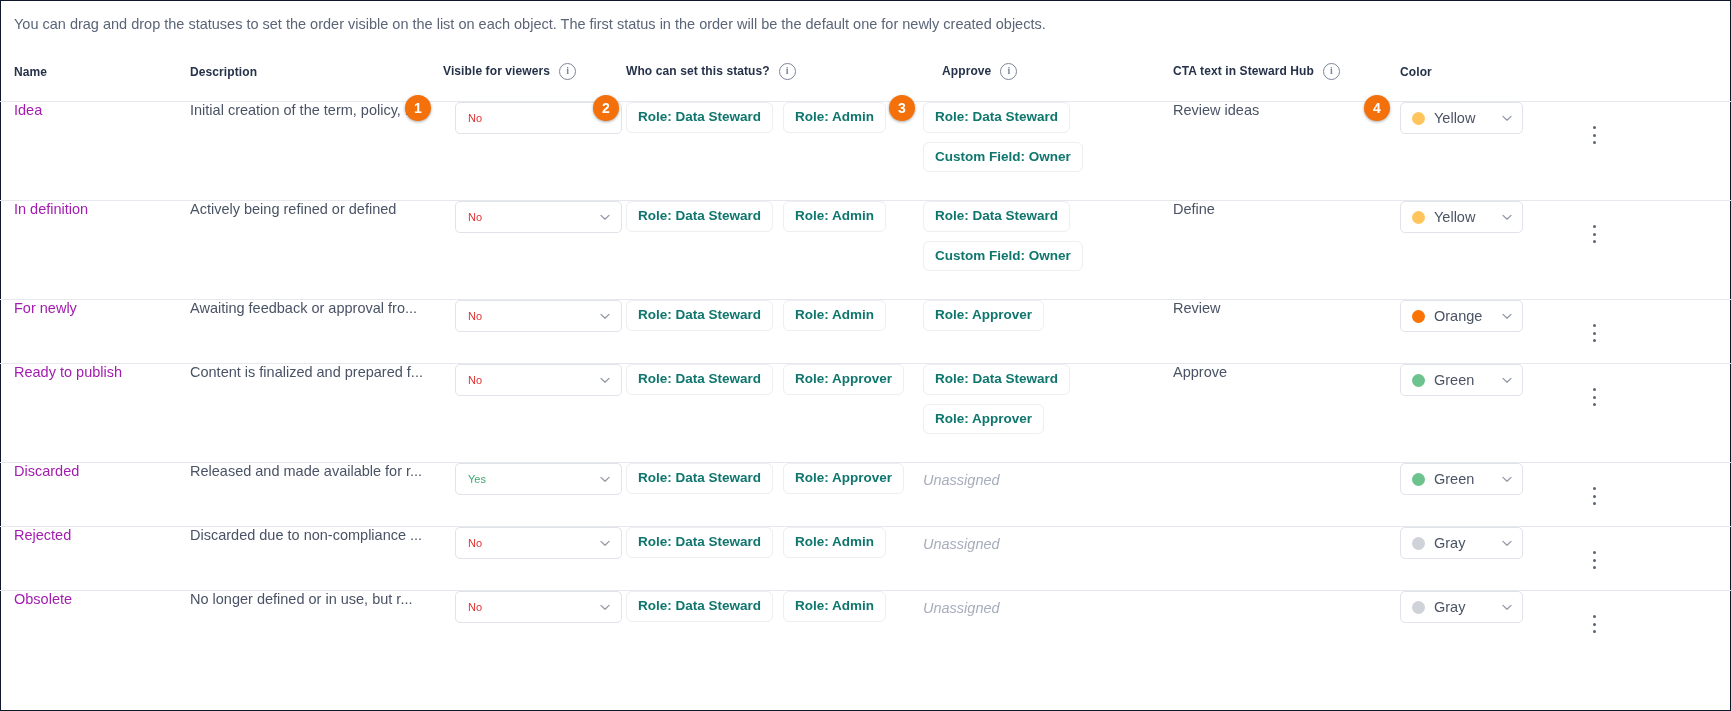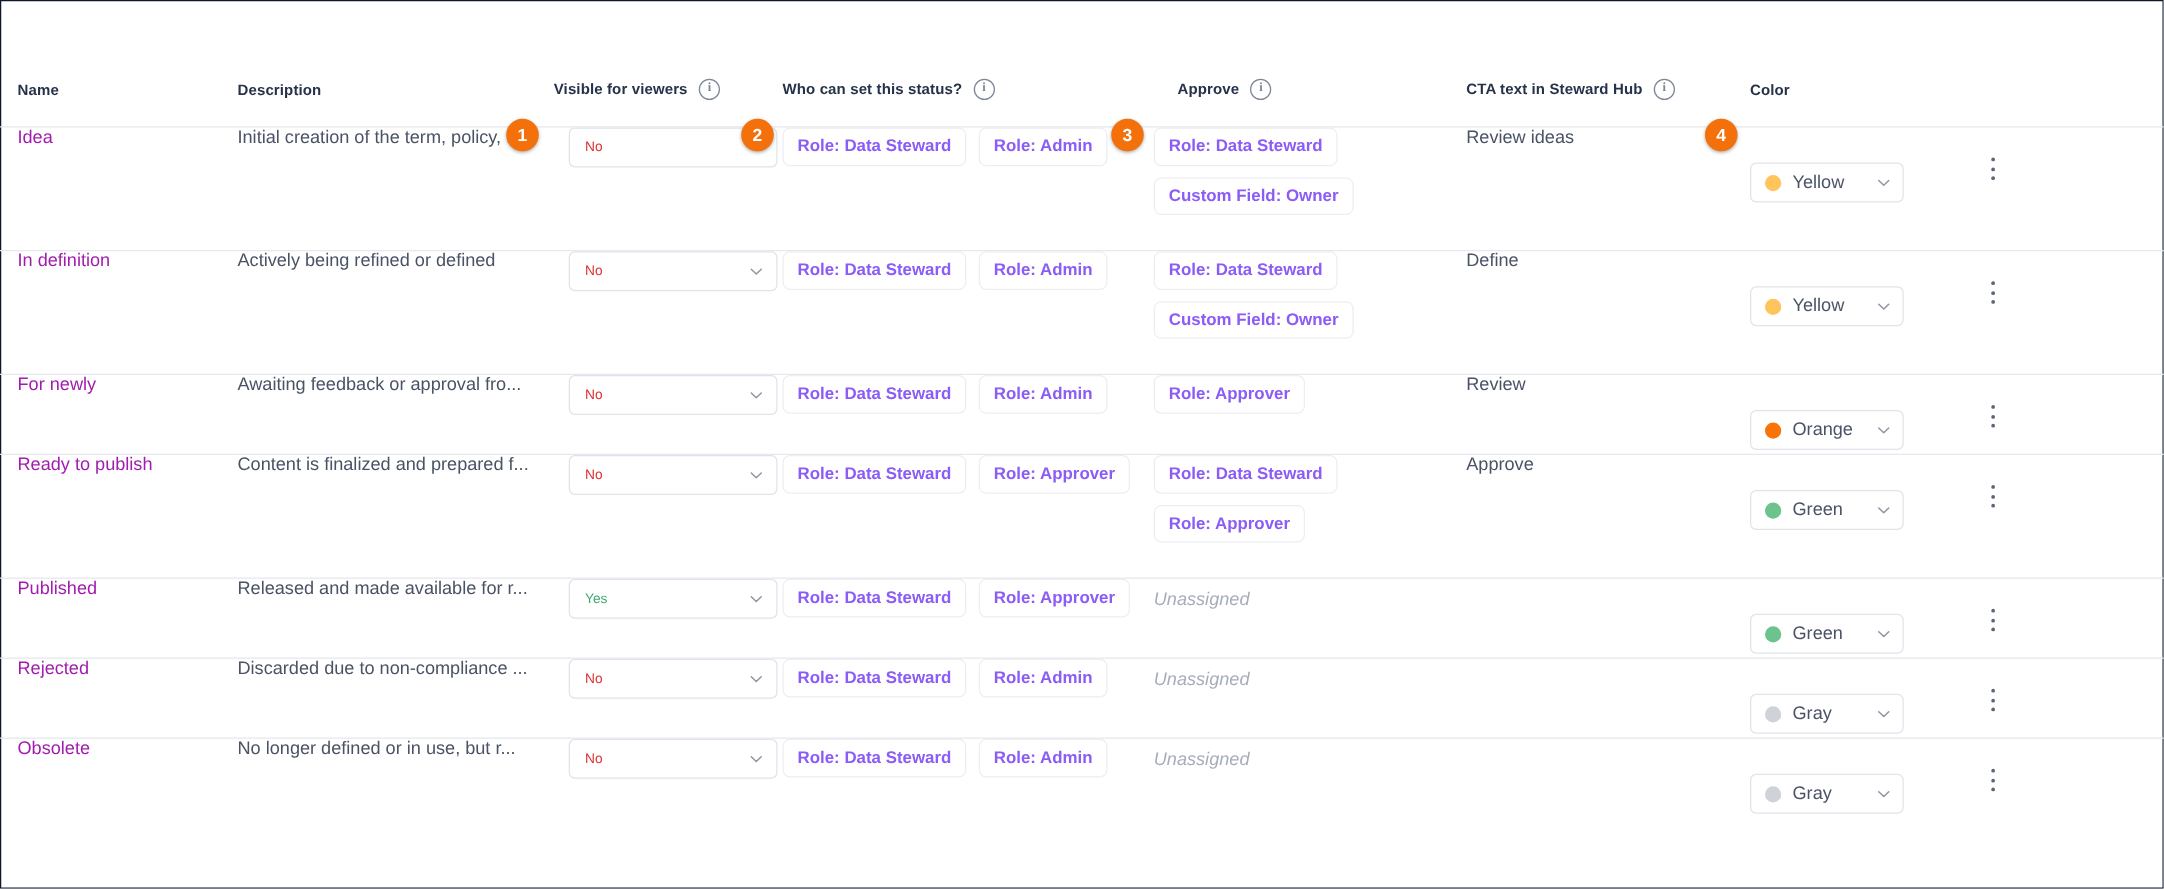--- a/index.html
+++ b/index.html
@@ -94,36 +94,36 @@
   .val-no{color:#e03131;}
   .val-yes{color:#3fa971;}
   .chev{
     width:12px;height:12px;flex:none;opacity:.75;
   }
   .chev svg{display:block;}
 
   .badges{display:flex;flex-wrap:wrap;gap:10px;max-width:100%;}
   .badge{
     border:1px solid #eceef2;border-radius:6px;background:#fff;
-    font-size:13.5px;font-weight:bold;color:#8b5cf6;
+    font-size:13.5px;font-weight:bold;color:#0f766e;
     padding:6px 11px 7px 11px;
     white-space:nowrap;line-height:1.15;
     box-shadow:0 0 0 0 rgba(0,0,0,0);
   }
   .assignee-stack{display:flex;flex-direction:column;gap:9px;align-items:flex-start;}
   .unassigned{
     font-size:14.5px;color:#a6adbb;font-style:italic;padding-top:9px;
   }
 
   .color-select{
     width:123px;height:32px;box-sizing:border-box;
     border:1px solid #e0e3e9;border-radius:5px;background:#fff;
     display:flex;align-items:center;gap:9px;
     padding:0 9px 0 11px;
-    font-size:14.5px;color:#4a5365;margin-top:28px;
+    font-size:14.5px;color:#4a5365;
   }
   .swatch{width:13px;height:13px;border-radius:50%;flex:none;}
   .color-select .cname{flex:1;}
 
   .kebab{
     width:16px;height:18px;
     display:flex;flex-direction:column;justify-content:space-between;
     align-items:center;
     padding-top:24px;
     margin-left:10px;
@@ -143,20 +143,21 @@
     z-index:5;
     font-family:"Liberation Sans", sans-serif;
   }
 </style>
 </head>
 <body>
 
 <div class="page-border"></div>
 
 <div class="intro">
+  <div class="intro-sub">You can drag and drop the statuses to set the order visible on the list on each object. The first status in the order will be the default one for newly created objects.</div>
 </div>
 
 <table class="tbl">
   <thead>
     <tr>
       <th class="col-name">
         <div class="th-inner">
             <span>Name</span>
           </div>
       </th>
@@ -396,21 +397,21 @@
     <td class="c-menu">
       <div class="kebab">
             <i></i>
             <i></i>
             <i></i>
           </div>
     </td>
       </tr>
       <tr style="height: 64px;">
     <td class="c-name">
-      <div class="c-name-txt">Published</div>
+      <div class="c-name-txt">Discarded</div>
     </td>
     <td class="c-desc">
       <div class="c-desc-txt">Released and made available for r...</div>
     </td>
     <td class="c-vis">
       <div class="select">
         <span class="val val-yes">Yes</span>
         <span class="chev">
               <svg viewBox="0 0 12 12" width="12" height="12">
                 <path d="M2 4.4 L6 8.2 L10 4.4" fill="none" stroke="#6b7384" stroke-width="1.25" stroke-linecap="round" stroke-linejoin="round"></path>

